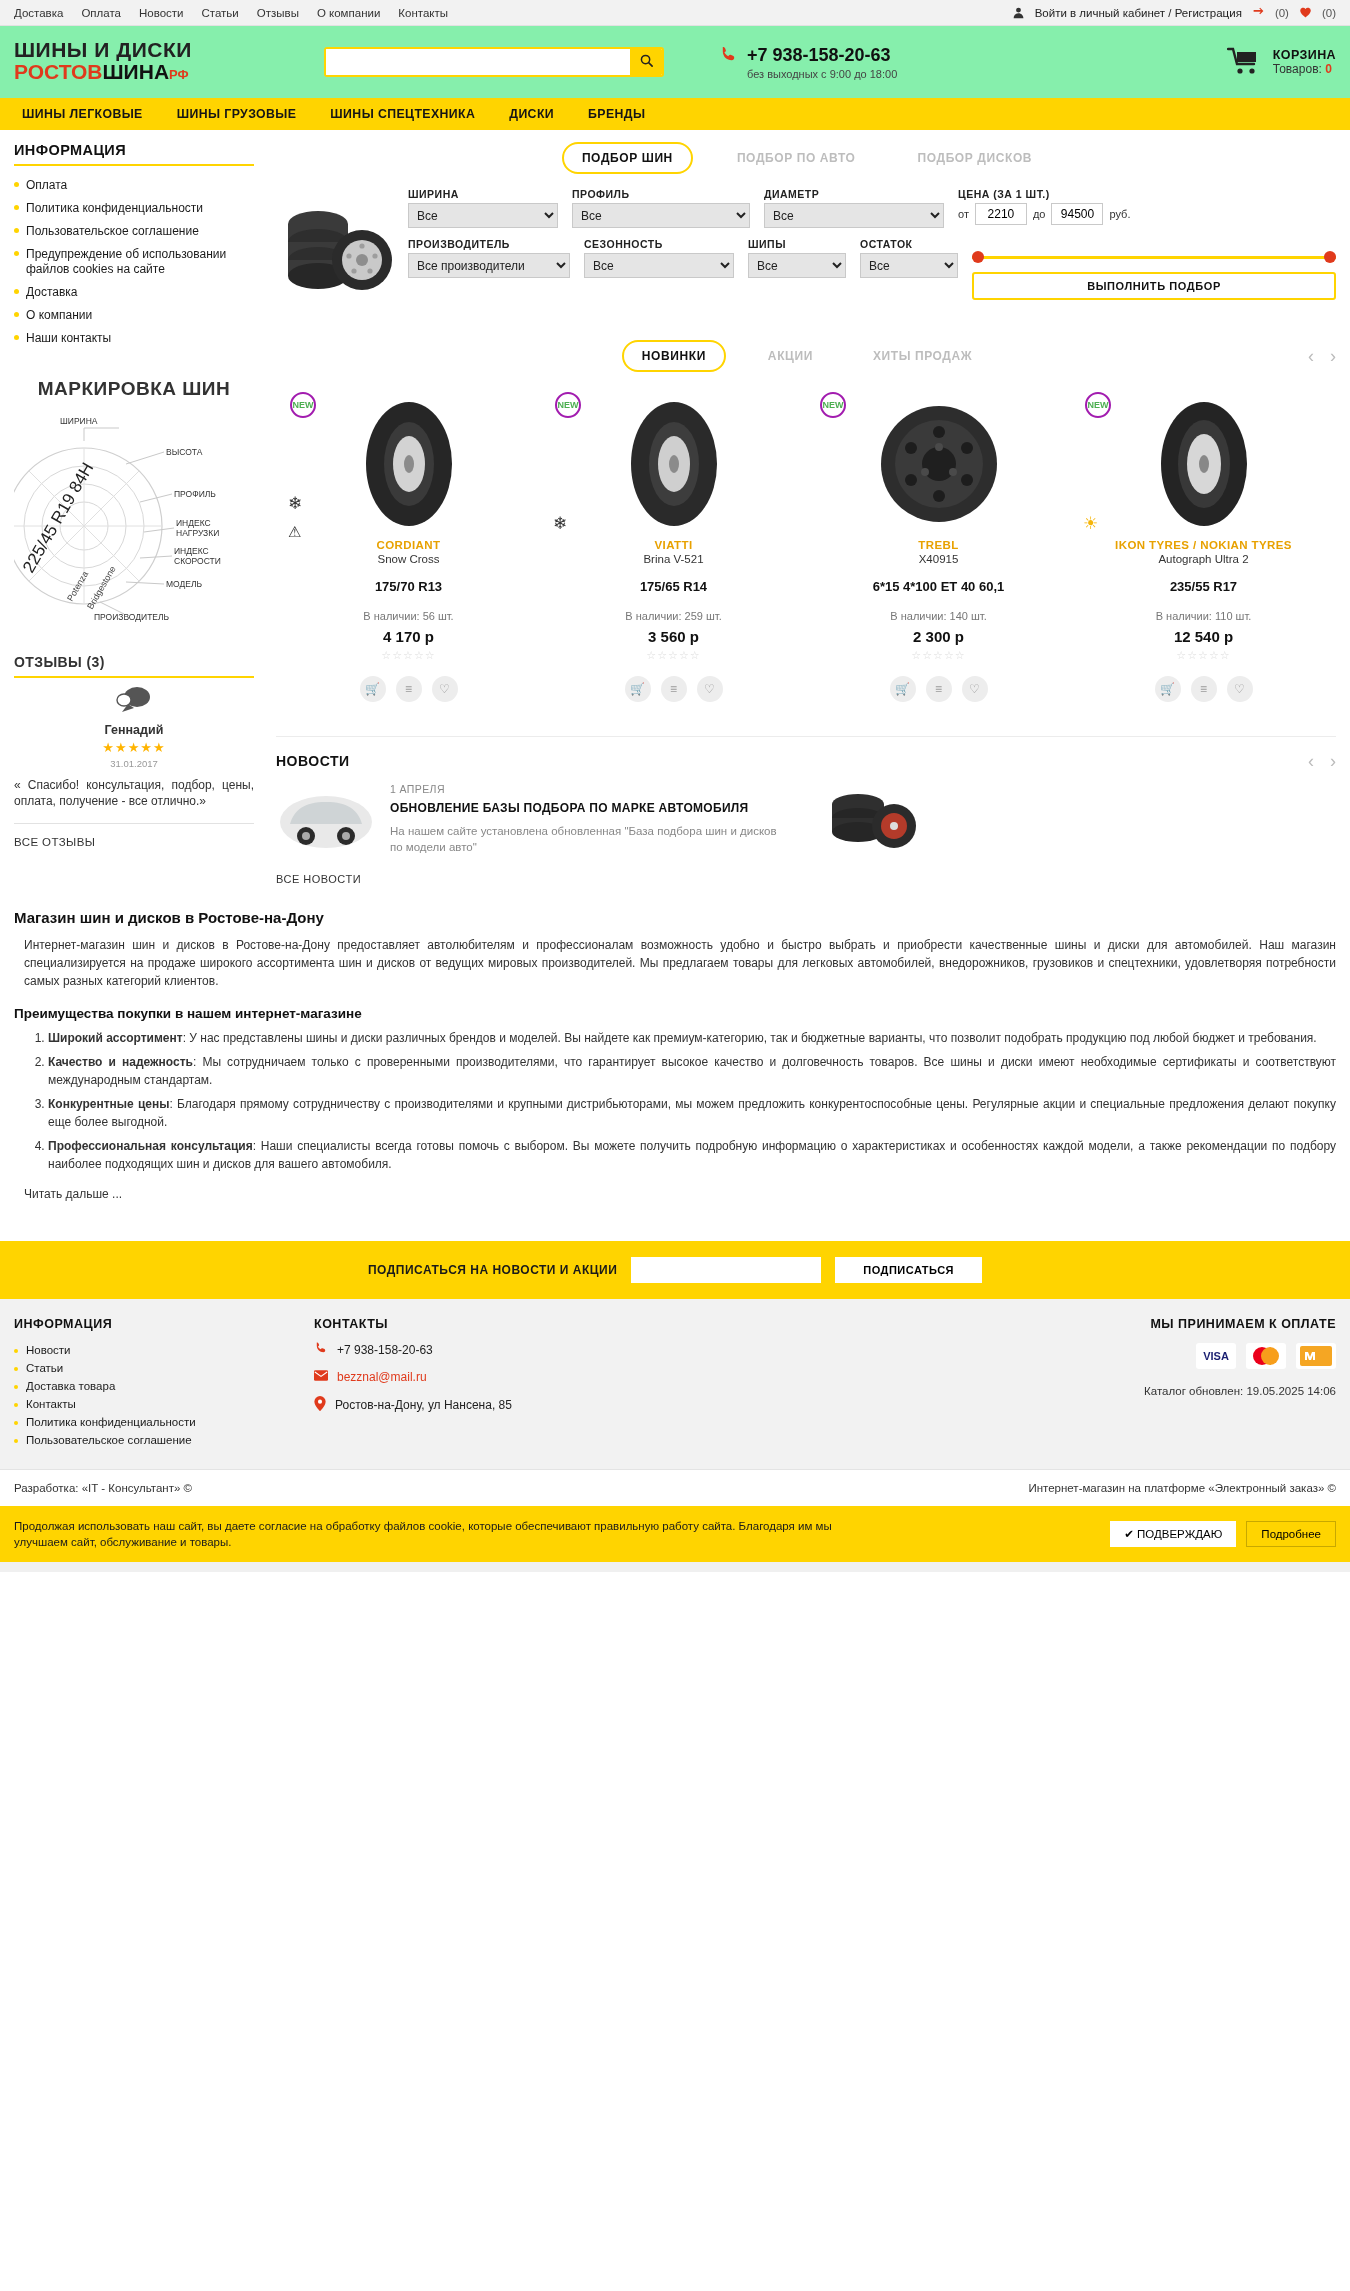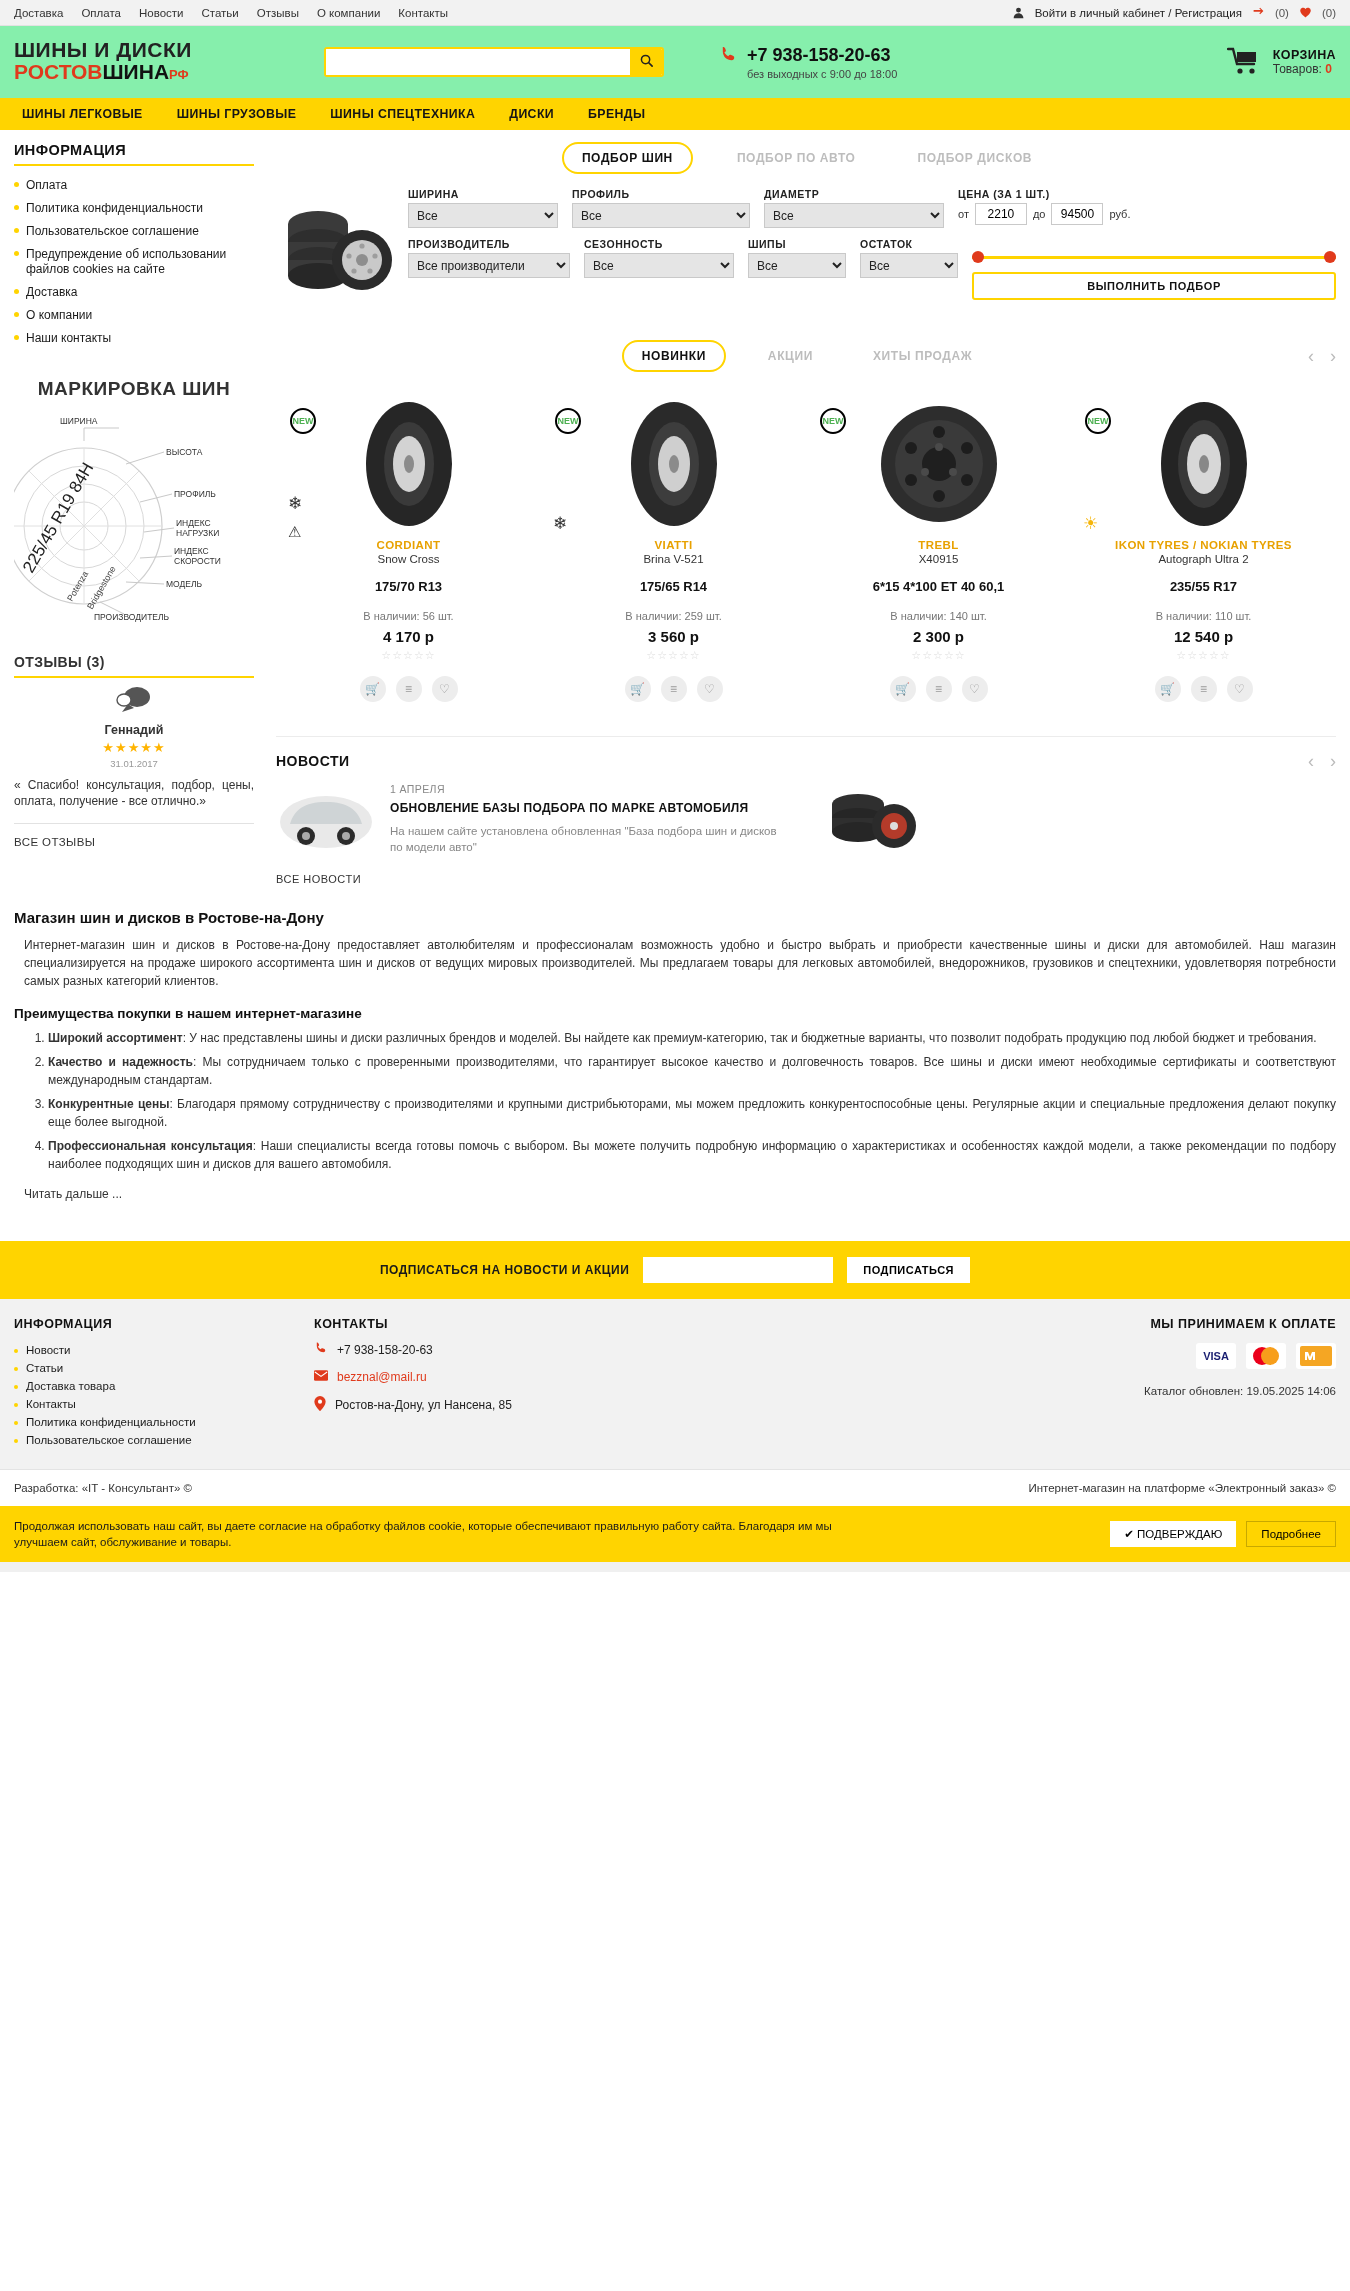--- a/index.html
+++ b/index.html
@@ -135,22 +135,22 @@
     font-family:"Liberation Sans", sans-serif;
   }
 
   
   .prod-head { display:flex; align-items:center; justify-content:center; margin: 30px 0 6px; position:relative;}
   .prod-tabs { display:flex; gap: 24px; align-items:center;}
   .arrows { position:absolute; right: 0; display:flex; gap:16px; color:#bbb; font-size:18px;}
   .products { display:flex; gap: 0px; padding-top: 10px;}
   .pcard { flex:1; text-align:center; position:relative; padding: 8px 6px 0;}
   .badge-new {
-    position:absolute; left: 14px; top: 20px; width: 26px; height:26px; border-radius:50%;
-    border:2px solid #000000; color:#4caf50; font-size:9px; font-weight:bold;
+    position:absolute; left: 14px; top: 4px; width: 26px; height:26px; border-radius:50%;
+    border:2px solid #a21caf; color:#4caf50; font-size:9px; font-weight:bold;
     display:flex; align-items:center; justify-content:center; background:#fff;
   }
   .pimg { height: 135px; display:flex; align-items:center; justify-content:center; }
   .season-ico { position:absolute; left: 12px; top: 105px; font-size: 17px; }
   .season-ico2 { position:absolute; left: 12px; top: 135px; font-size: 15px; }
   .brand { color:#e8a100; font-size:11.5px; font-weight:bold; letter-spacing:.4px; margin-top: 8px;}
   .model { font-size:11.5px; color:#333; margin-top:2px;}
   .size { font-weight:bold; font-size:13px; margin-top: 14px; color:#111;}
   .stock { font-size:11px; color:#777; margin-top: 16px;}
   .price { font-weight:bold; font-size:15px; margin-top:6px; color:#111;}
@@ -183,21 +183,21 @@
   .seo .more { font-size:12px; color:#333; padding-left:10px; margin-top: 14px;}
 
   
   .subscribe {
     background:#ffd400; height: 58px; display:flex; align-items:center; justify-content:center; gap: 14px;
     margin-top: 10px;
   }
   .subscribe .stext { font-size:12px; font-weight:bold; letter-spacing:.5px; color:#1a1a1a;}
   .subscribe input { width: 190px; height: 26px; border:0; padding: 0 8px; font-size:12px;}
   .subscribe button {
-    height: 26px; padding: 0 16px; border:0; background:#fff; font-size:11px; font-weight:bold;
+    height: 26px; padding: 0 28px; border:0; background:#fff; font-size:11px; font-weight:bold;
     letter-spacing:.5px; cursor:pointer; font-family:"Liberation Sans", sans-serif;
   }
 
   
   .footer { background:#f2f2f2; padding: 18px 14px 20px; display:flex; }
   .f-col1 { width: 300px; }
   .f-col2 { width: 440px; }
   .f-col3 { flex:1; text-align:right; }
   .f-title { font-size:12.5px; font-weight:bold; letter-spacing:.5px; color:#111; margin-bottom: 10px;}
   .f-list { list-style:none; margin:0; padding:0;}

